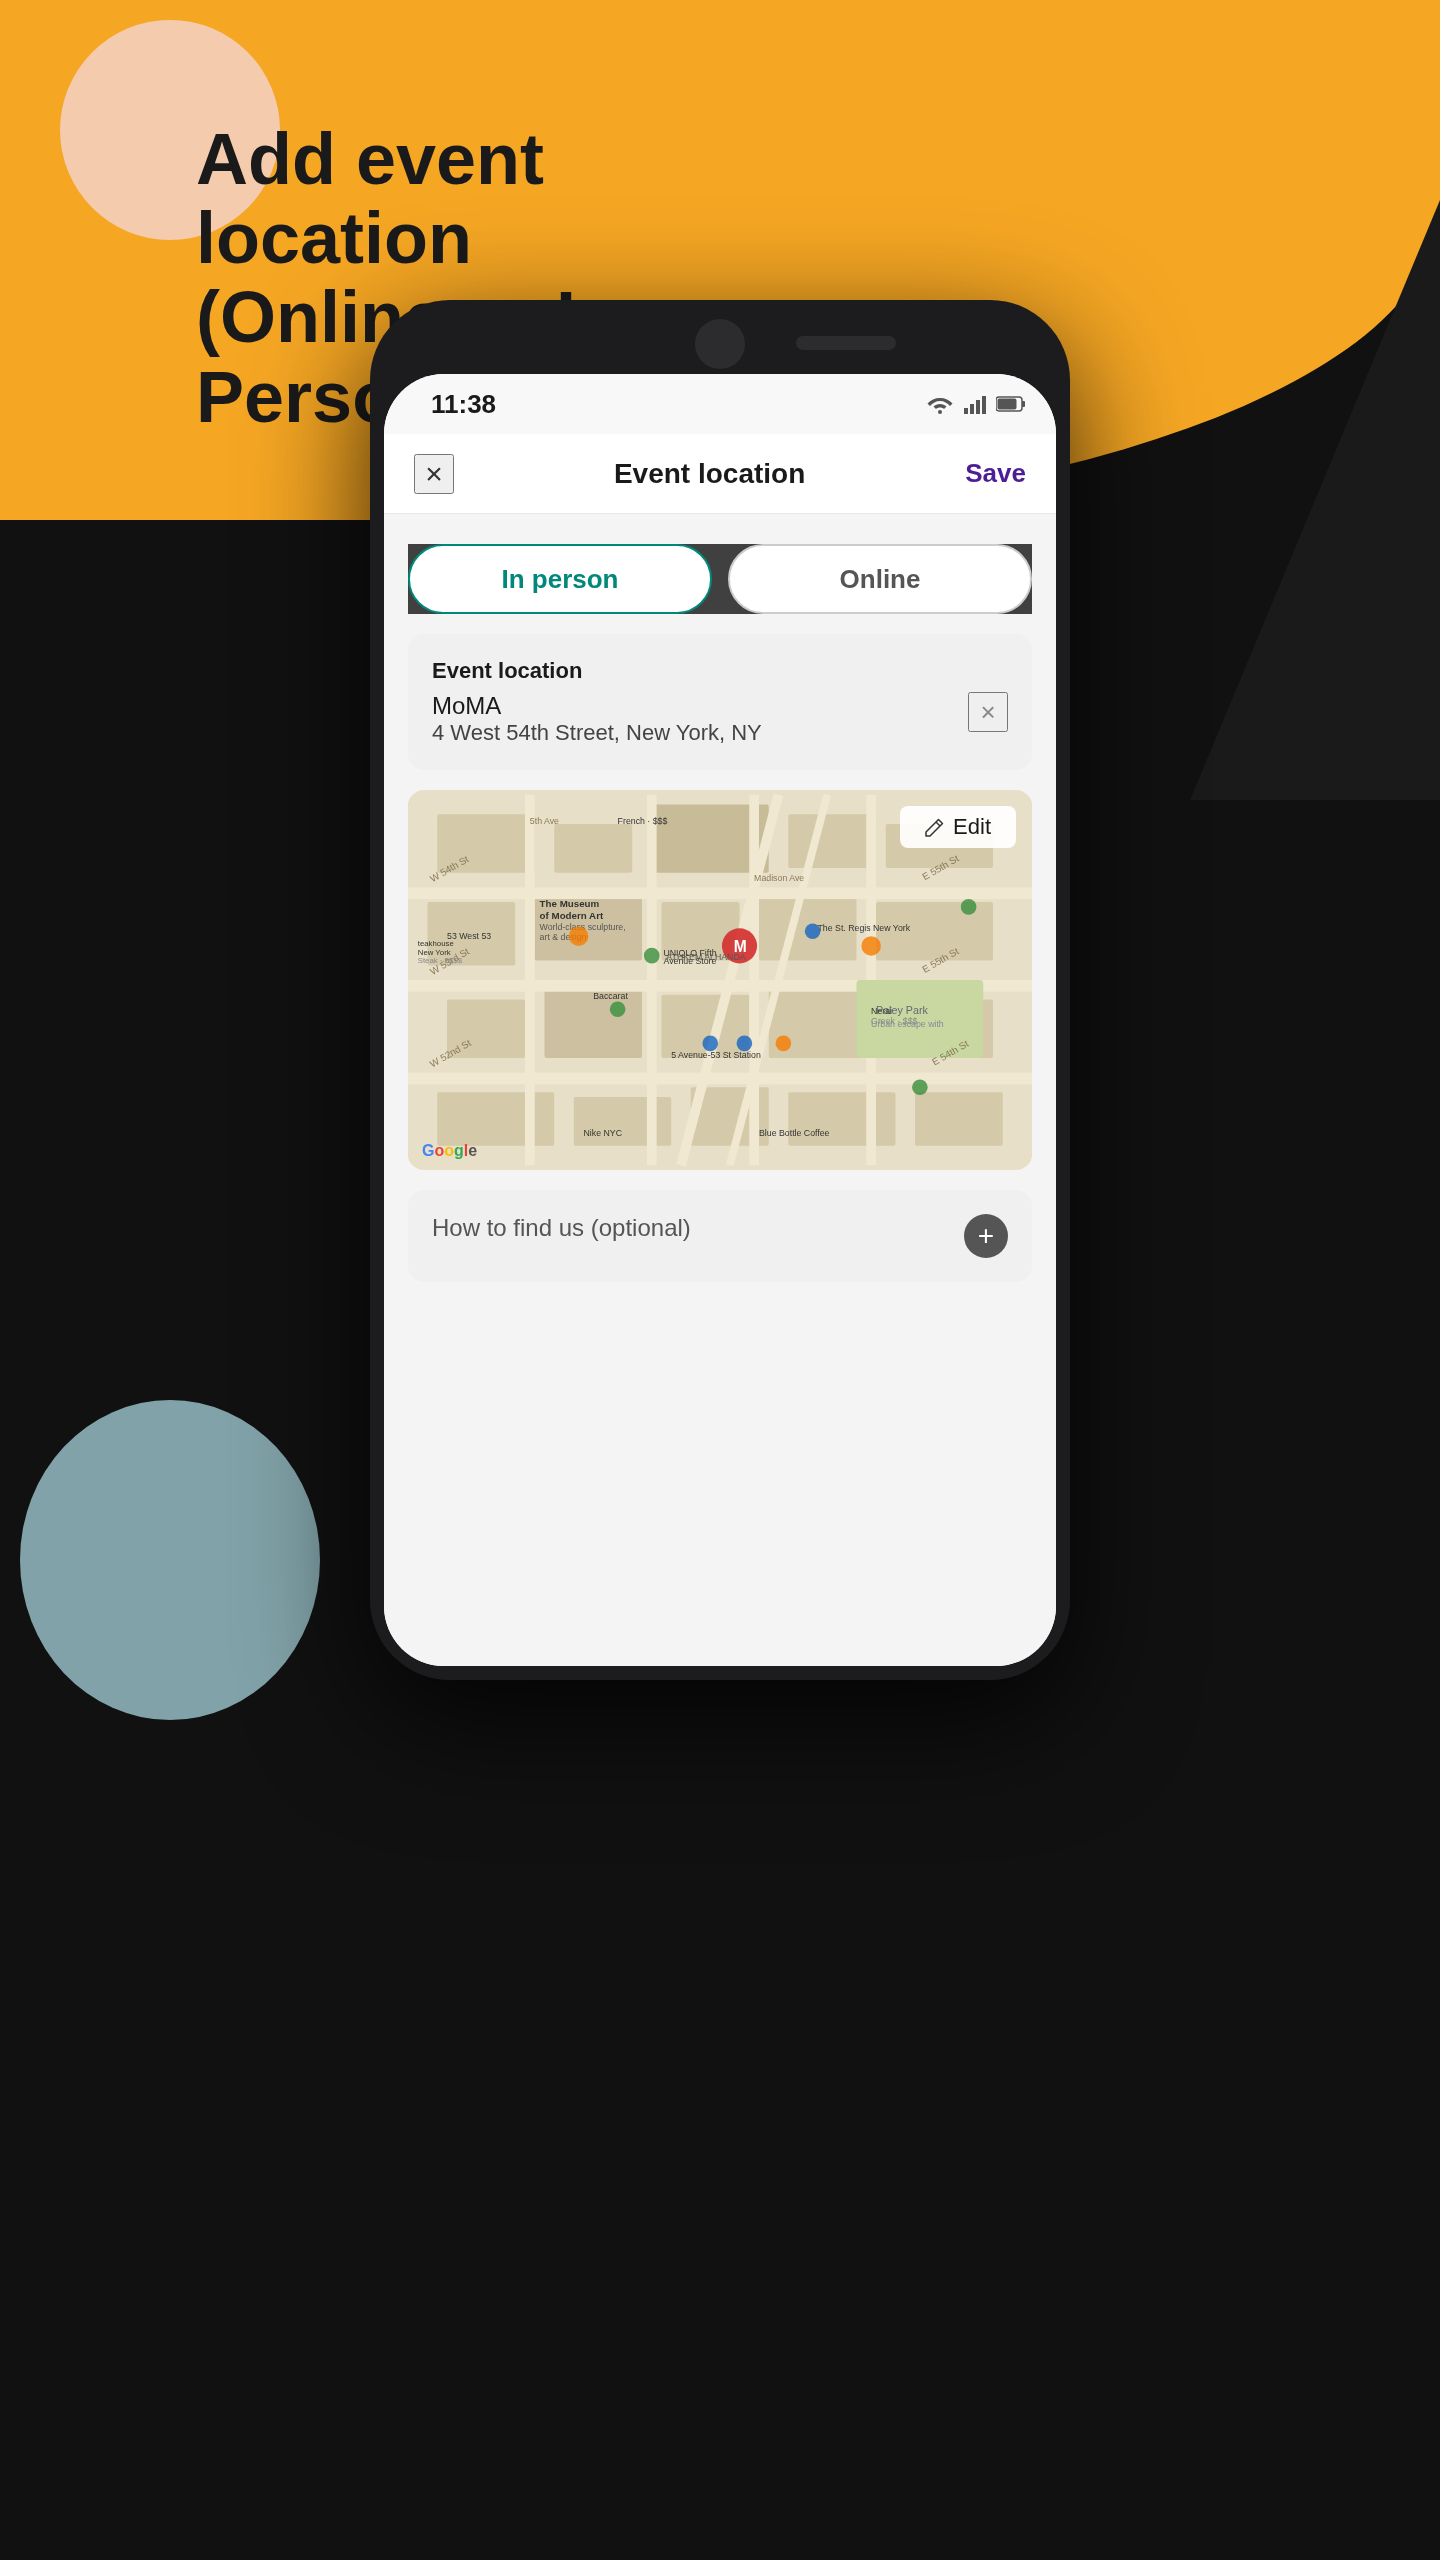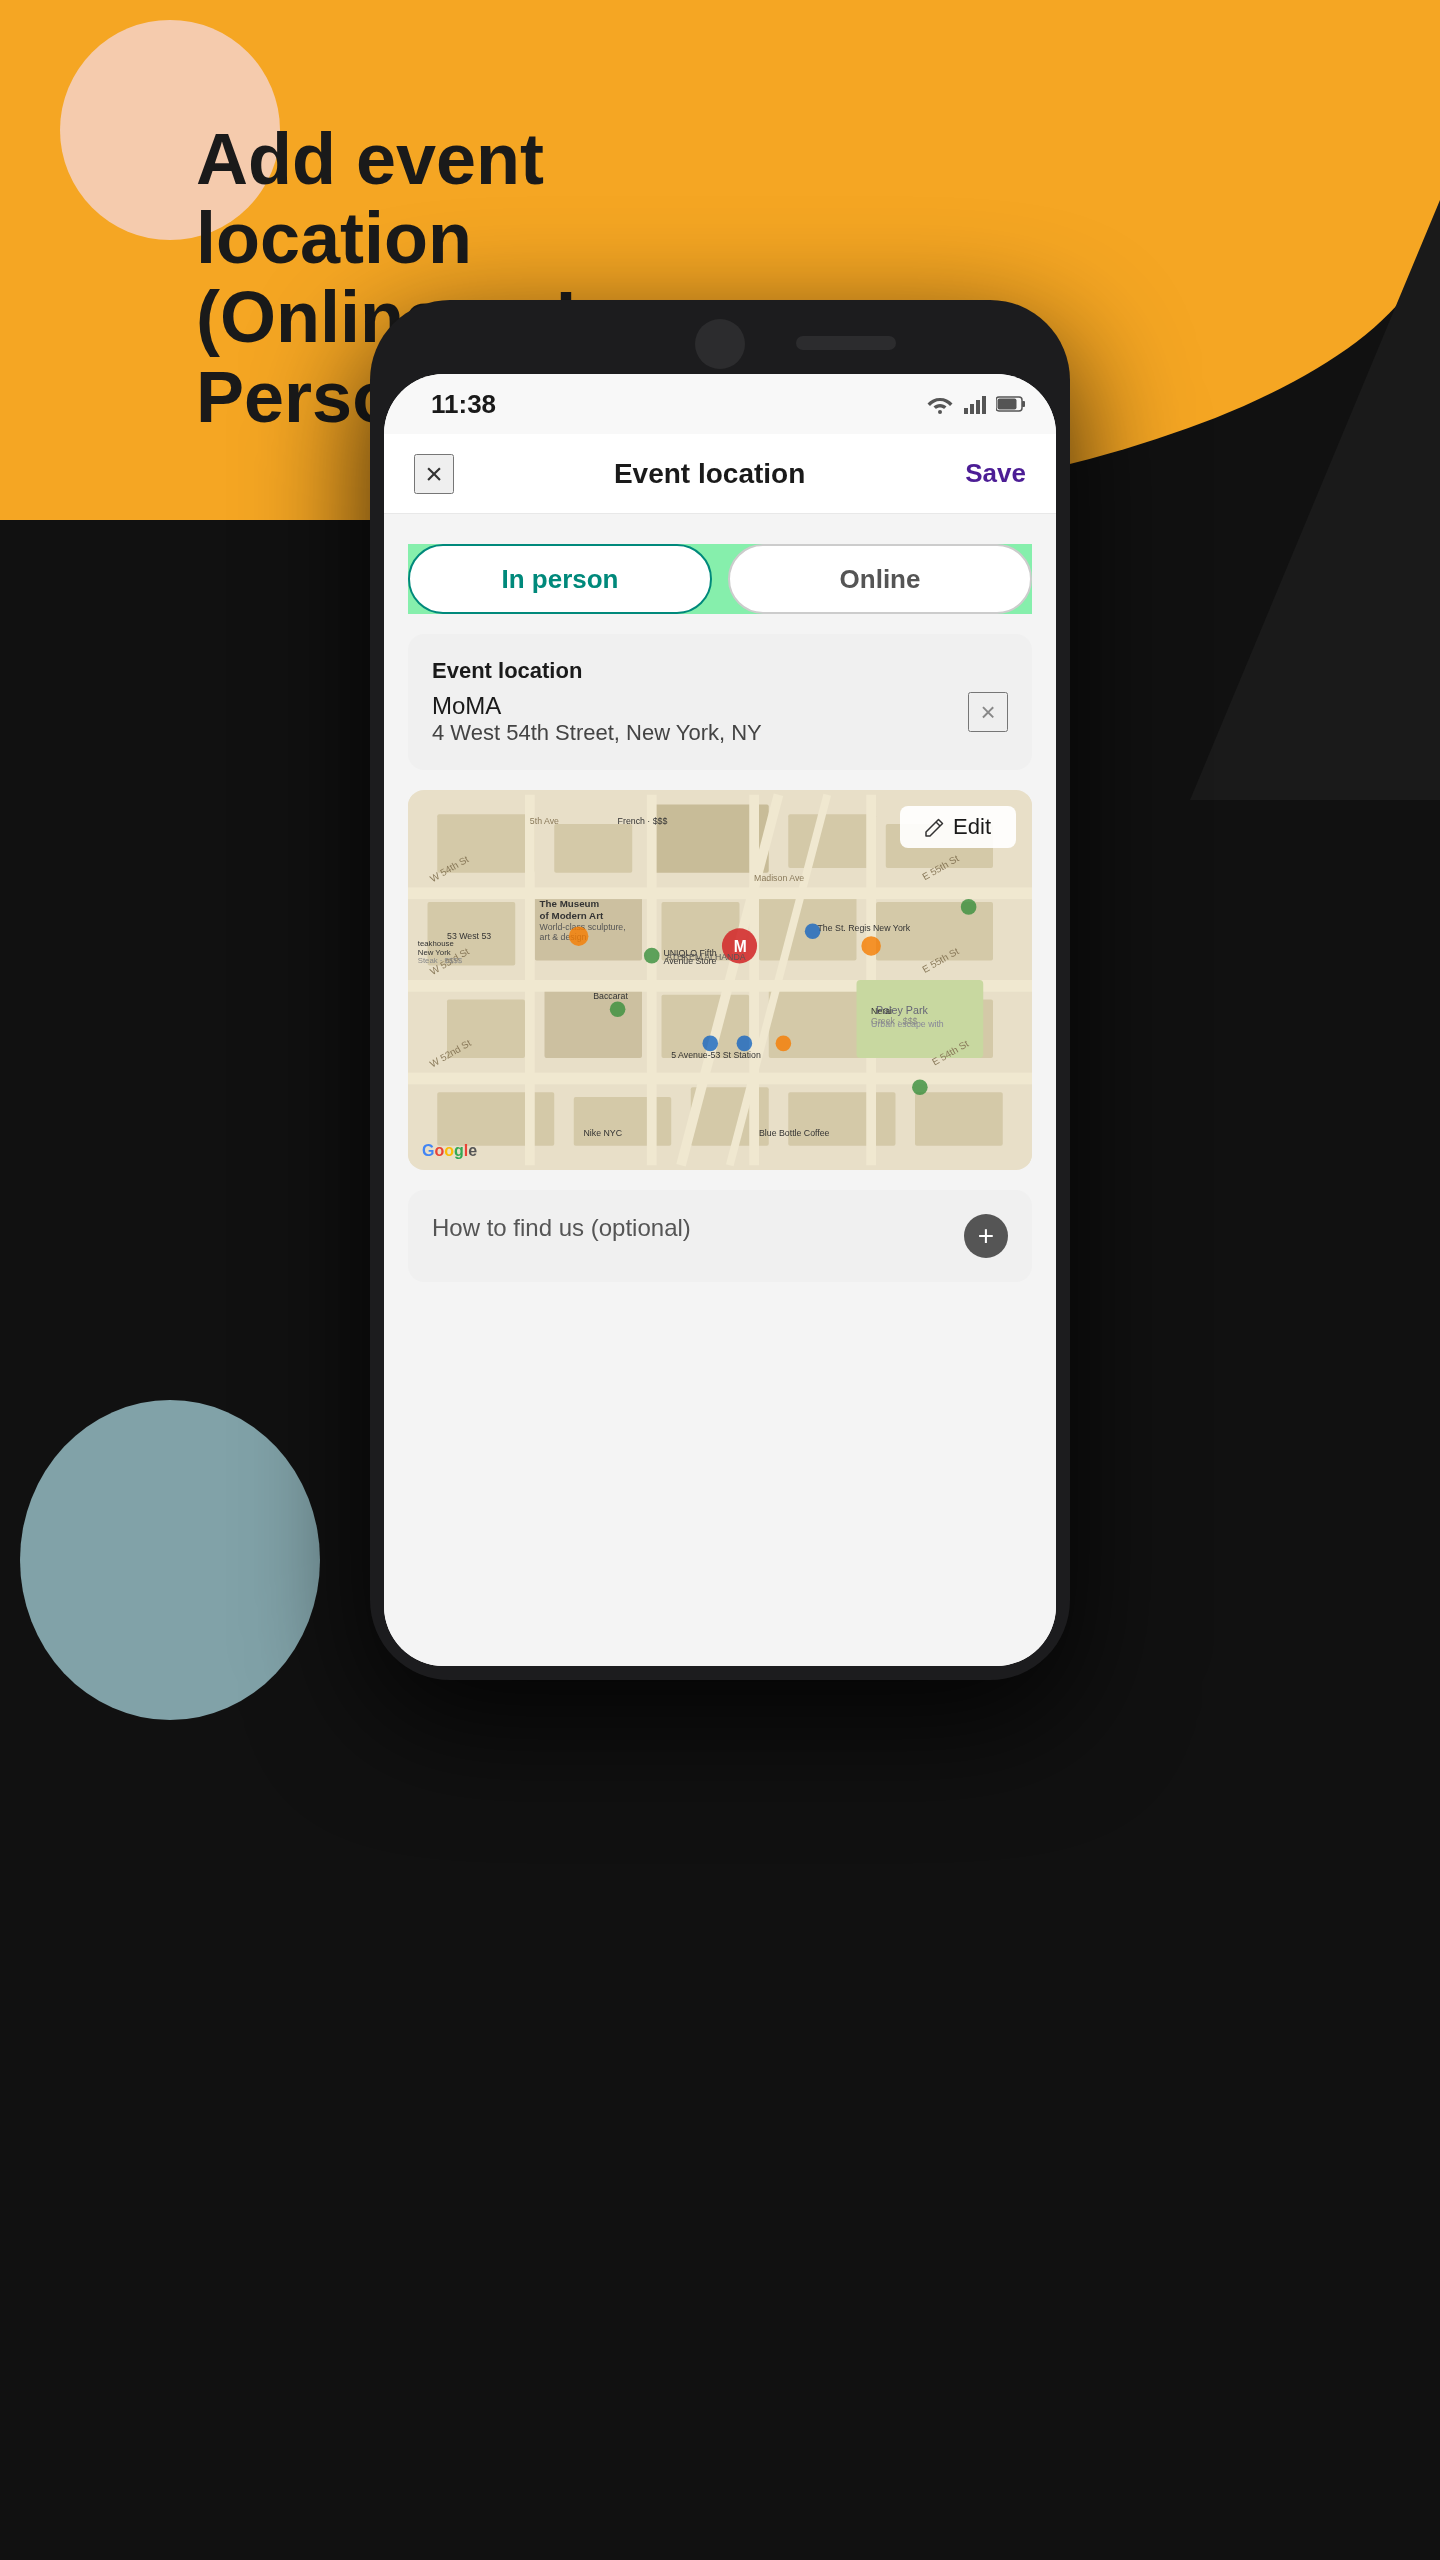--- a/index.html
+++ b/index.html
@@ -207,21 +207,21 @@
       padding: 30px 24px;
       display: flex;
       flex-direction: column;
       gap: 20px;
     }
 
     
     .toggle-row {
       display: flex;
       gap: 16px;
-      background: #86efac;
+      background: #404040;
     }
 
     .toggle-btn {
       flex: 1;
       height: 70px;
       border-radius: 40px;
       border: 2px solid;
       display: flex;
       align-items: center;
       justify-content: center;

